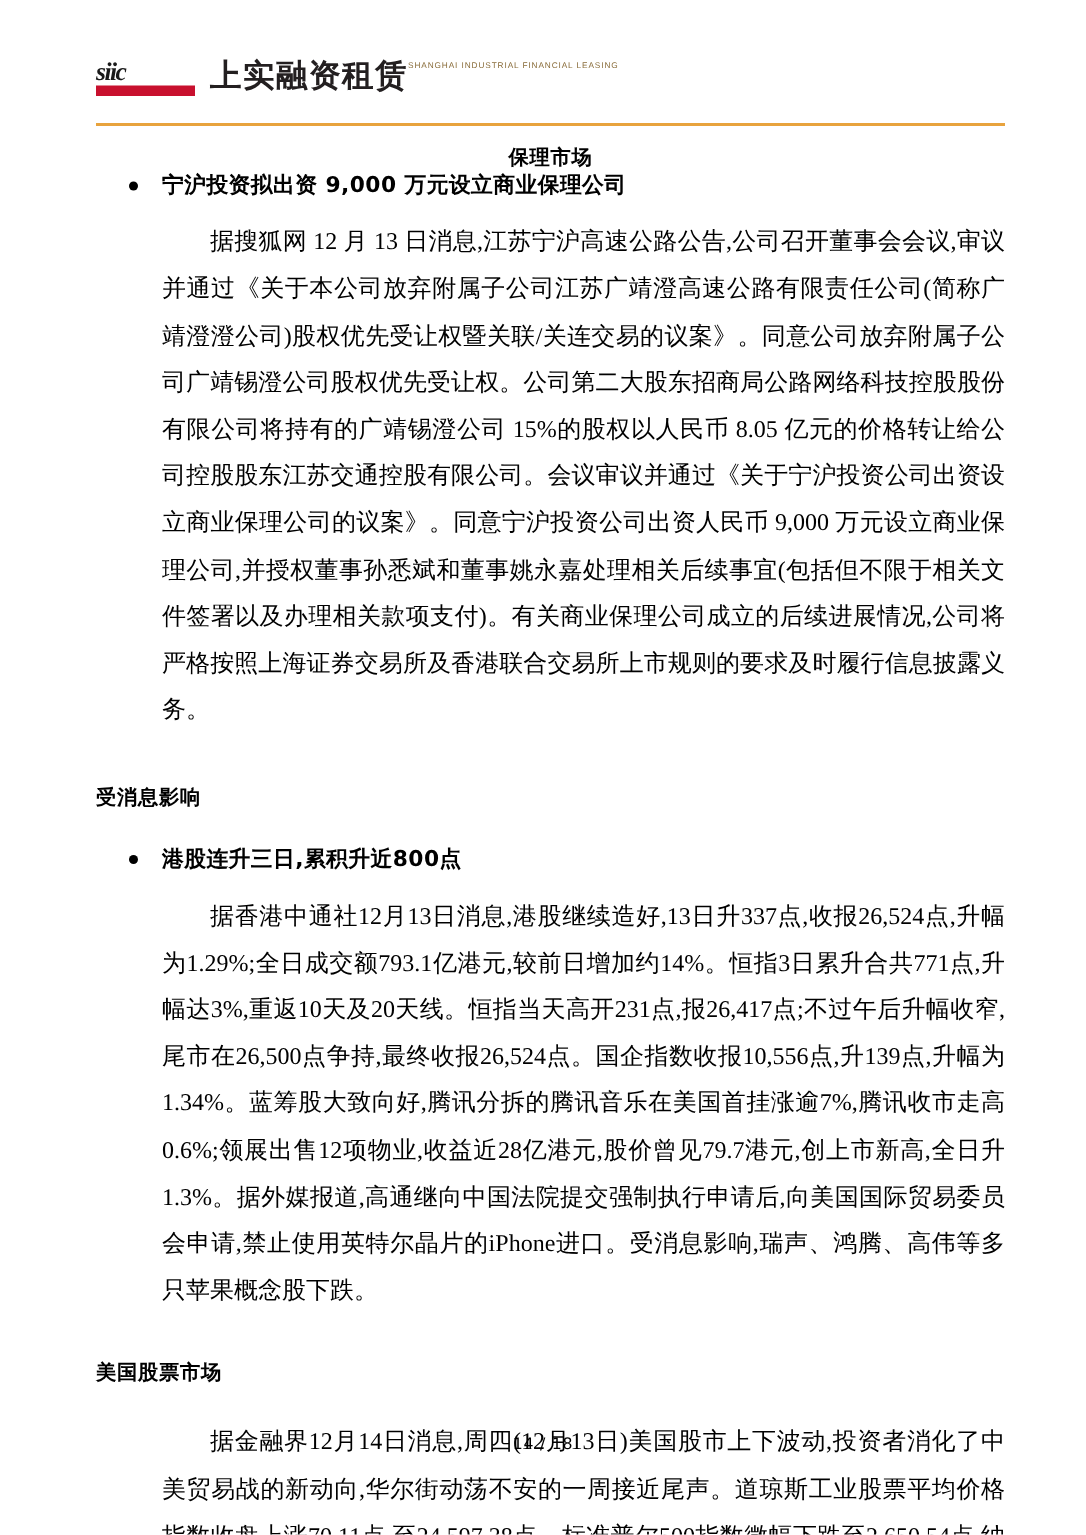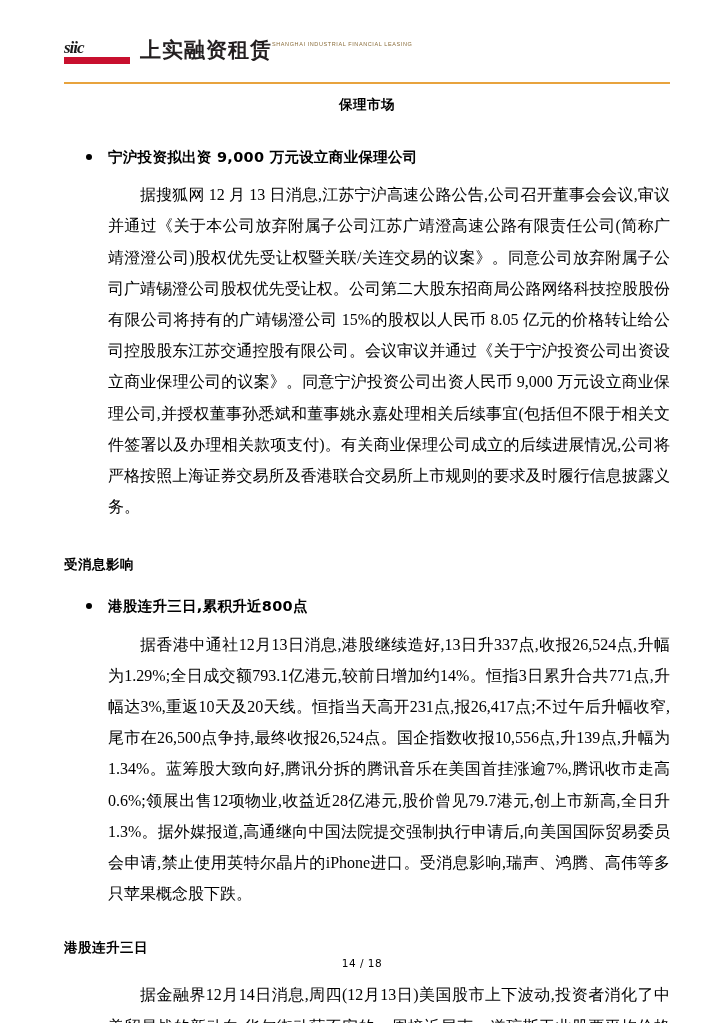--- a/index.html
+++ b/index.html
@@ -140,21 +140,21 @@
     font-family: Liberation Serif, serif;
     font-size: 16px;
     line-height: 1.95;
     text-align: justify;
     text-justify: inter-ideograph;
     text-indent: 2em;
     color: #000;
   }
 
   
-  .sec-baoli .article { margin-top: 33px; }
+  .sec-baoli .article { margin-top: 0; }
   .sec-hk .section-title { margin-top: 34px; }
   .sec-hk .article { margin-top: 22px; }
   .sec-us .section-title { margin-top: 30px; }
   .sec-us .article { margin-top: 22px; }
 
   
   .footer {
     position: absolute;
     bottom: 54px;
     left: 0;
@@ -204,21 +204,21 @@
       <div class="article">
         <div class="article-heading">
           <span class="bullet"></span>
           <span>港股连升三日,累积升近800点</span>
         </div>
         <div class="article-body">据香港中通社12月13日消息,港股继续造好,13日升337点,收报26,524点,升幅为1.29%;全日成交额793.1亿港元,较前日增加约14%。恒指3日累升合共771点,升幅达3%,重返10天及20天线。恒指当天高开231点,报26,417点;不过午后升幅收窄,尾市在26,500点争持,最终收报26,524点。国企指数收报10,556点,升139点,升幅为1.34%。蓝筹股大致向好,腾讯分拆的腾讯音乐在美国首挂涨逾7%,腾讯收市走高0.6%;领展出售12项物业,收益近28亿港元,股价曾见79.7港元,创上市新高,全日升1.3%。据外媒报道,高通继向中国法院提交强制执行申请后,向美国国际贸易委员会申请,禁止使用英特尔晶片的iPhone进口。受消息影响,瑞声、鸿腾、高伟等多只苹果概念股下跌。</div>
       </div>
     </div>
 
     <div class="section sec-us">
-      <div class="section-title">港股连升三日</div>
+      <div class="section-title">美国股票市场</div>
       <div class="article">
         <div class="article-body">据金融界12月14日消息,周四(12月13日)美国股市上下波动,投资者消化了中美贸易战的新动向,华尔街动荡不安的一周接近尾声。道琼斯工业股票平均价格指数收盘上涨70.11点,至24,597.38点。标准普尔500指数微幅下跌至2,650.54点,纳斯达克综合股价指数下跌0.4%至7,070.33点,亚马逊和Alphabet回吐了最初的涨幅。今天早些时候,股市普遍上涨,道琼斯工业平均指数一度上涨200多点。标准普尔500指数和纳斯达克指数均曾上涨0.7%。TD Ameritrade首席市场策略师JJ Kinahan表示:“似乎事情正朝着正确的方向发展。”但“在关税问题得到解决之前,市场将剧烈波动。”他表示,贸易方面的积极情绪和通用电气的大幅反弹,对股市早盘上涨做出了贡献。</div>
       </div>
     </div>
 
   </div>
 
   <div class="footer">
     <span>14 / 18</span>
   </div>

